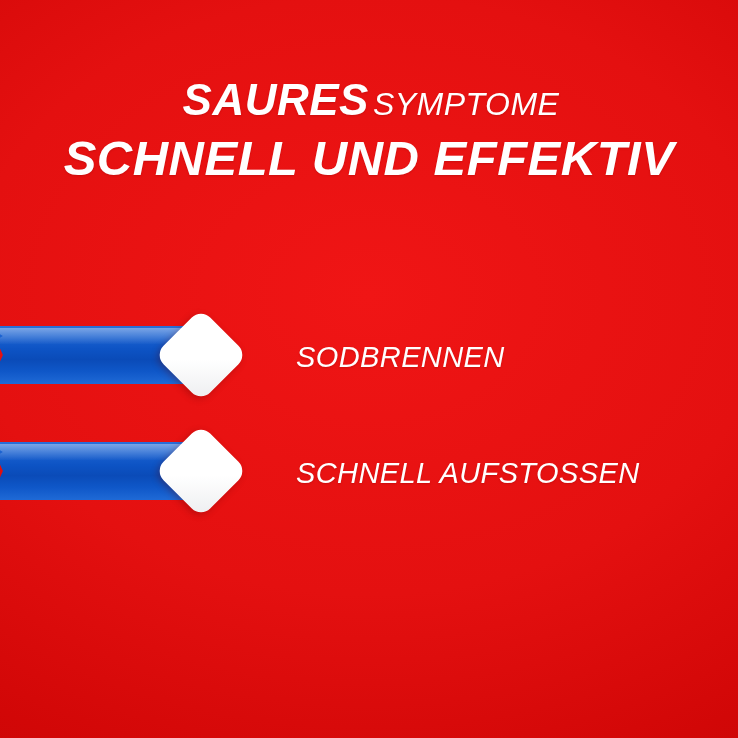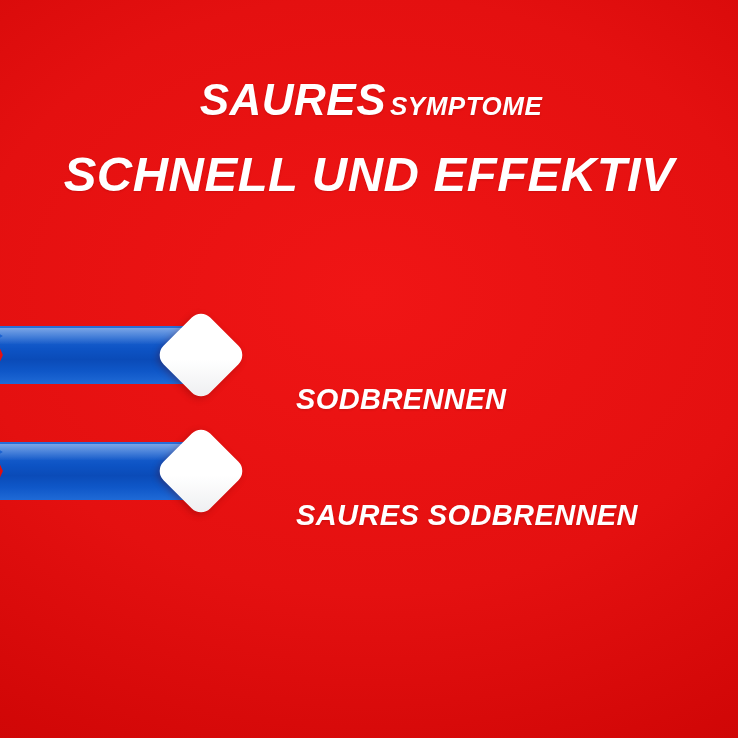--- a/index.html
+++ b/index.html
@@ -33,32 +33,32 @@
     line-height: 1.0;
   }
   .headline-line1 {
     display: block;
     white-space: nowrap;
     padding-left: 4px;
   }
   .headline-line2 {
     display: block;
     white-space: nowrap;
-    margin-top: 28px;
+    margin-top: 12px;
   }
   .word-strong {
     font-size: 44px;
     font-weight: bold;
     font-style: italic;
     letter-spacing: 0.5px;
     text-shadow: 0 1px 2px rgba(120,0,0,0.25);
   }
   .word-light {
-    font-size: 26px;
-    font-weight: bold;
+    font-size: 32px;
+    font-weight: normal;
     font-style: italic;
     letter-spacing: 0.5px;
     margin-left: 4px;
     text-shadow: 0 1px 2px rgba(120,0,0,0.25);
   }
   .headline-line2 .word-strong {
     font-size: 49px;
   }
 
   
@@ -133,23 +133,23 @@
   }
 
   .row-label {
     position: absolute;
     left: 296px;
     top: 0;
     width: 430px;
     height: 116px;
     display: flex;
     flex-direction: column;
-    justify-content: flex-end;
+    justify-content: center;
     color: #ffffff;
-    font-weight: bold;
+    font-weight: normal;
     font-style: italic;
     font-size: 29px;
     letter-spacing: 0.4px;
     line-height: 1.14;
     text-shadow: 0 1px 2px rgba(120,0,0,0.25);
   }
   .row-label span { display: block; }
 </style>
 </head>
 <body>
@@ -178,19 +178,19 @@
       </div>
     </div>
 
     <div class="row">
       <div class="bar-wrap">
         <div class="bar"></div>
         <div class="bar-gloss"></div>
         <div class="tablet"></div>
       </div>
       <div class="row-label">
-        <span>SAURES SODBRENNEN</span>
+        <span>SCHNELL AUFSTOSSEN</span>
       </div>
     </div>
 
 
   </div>
 </div>
 
 </body></html>

